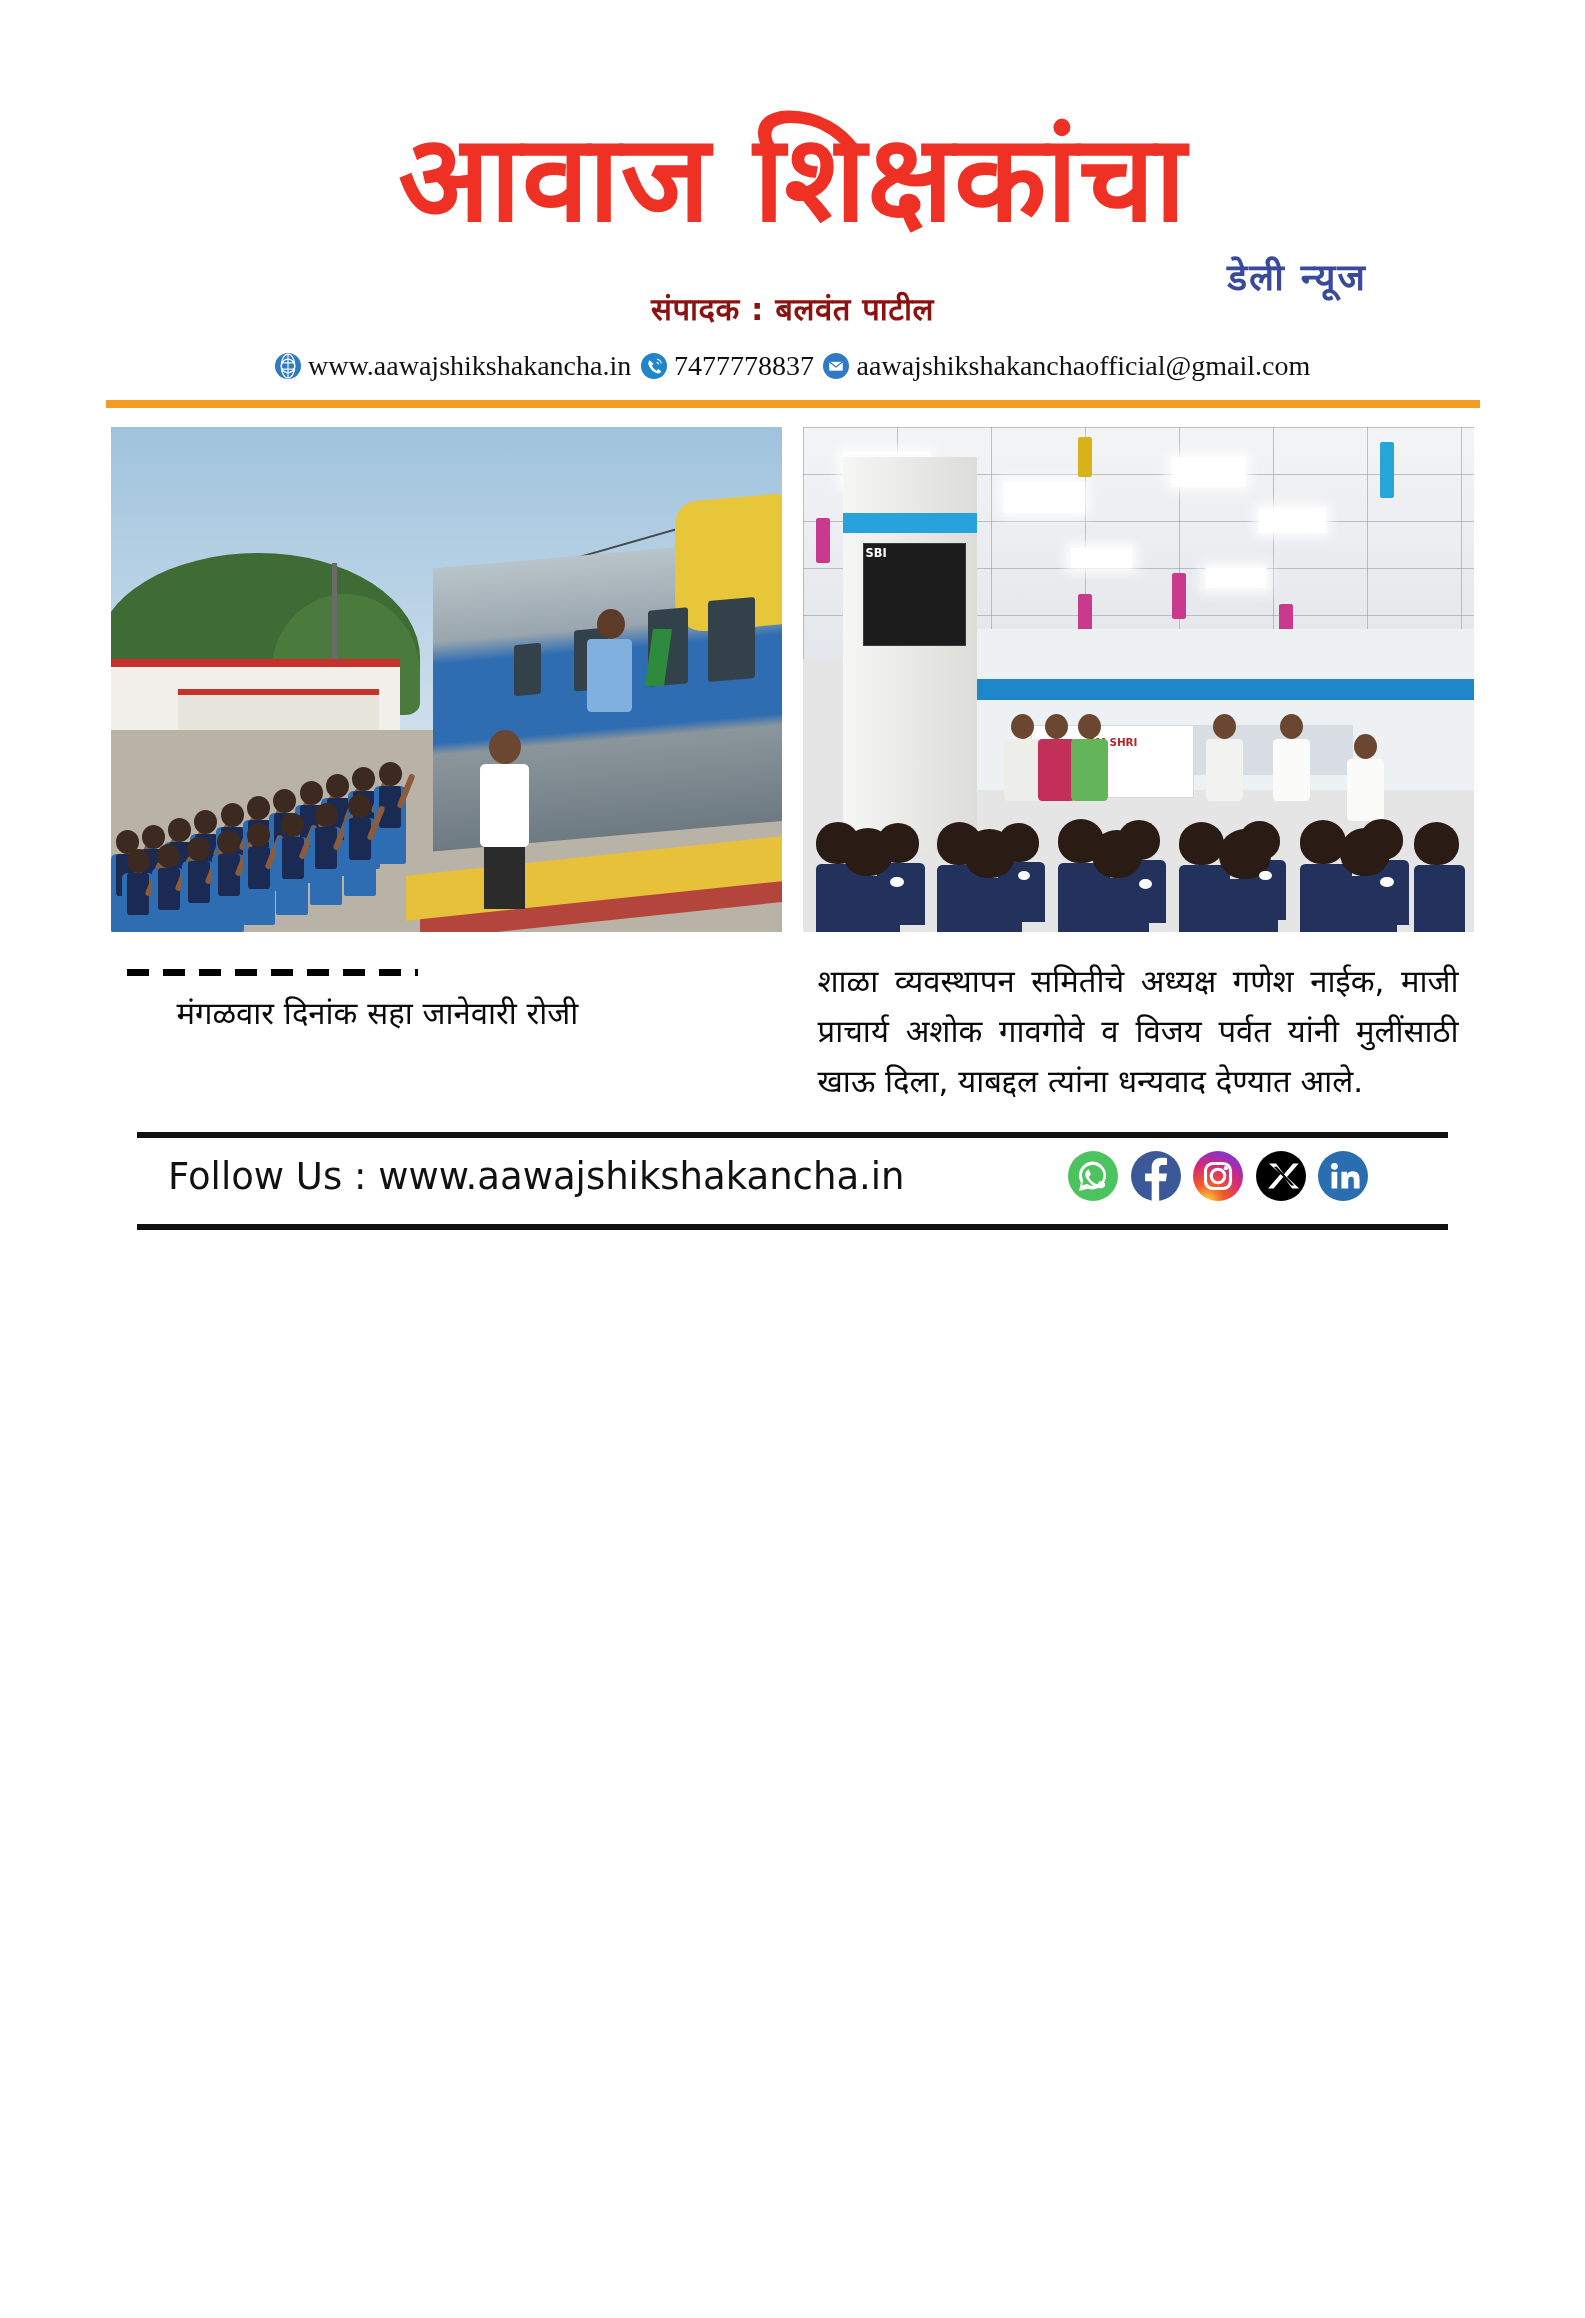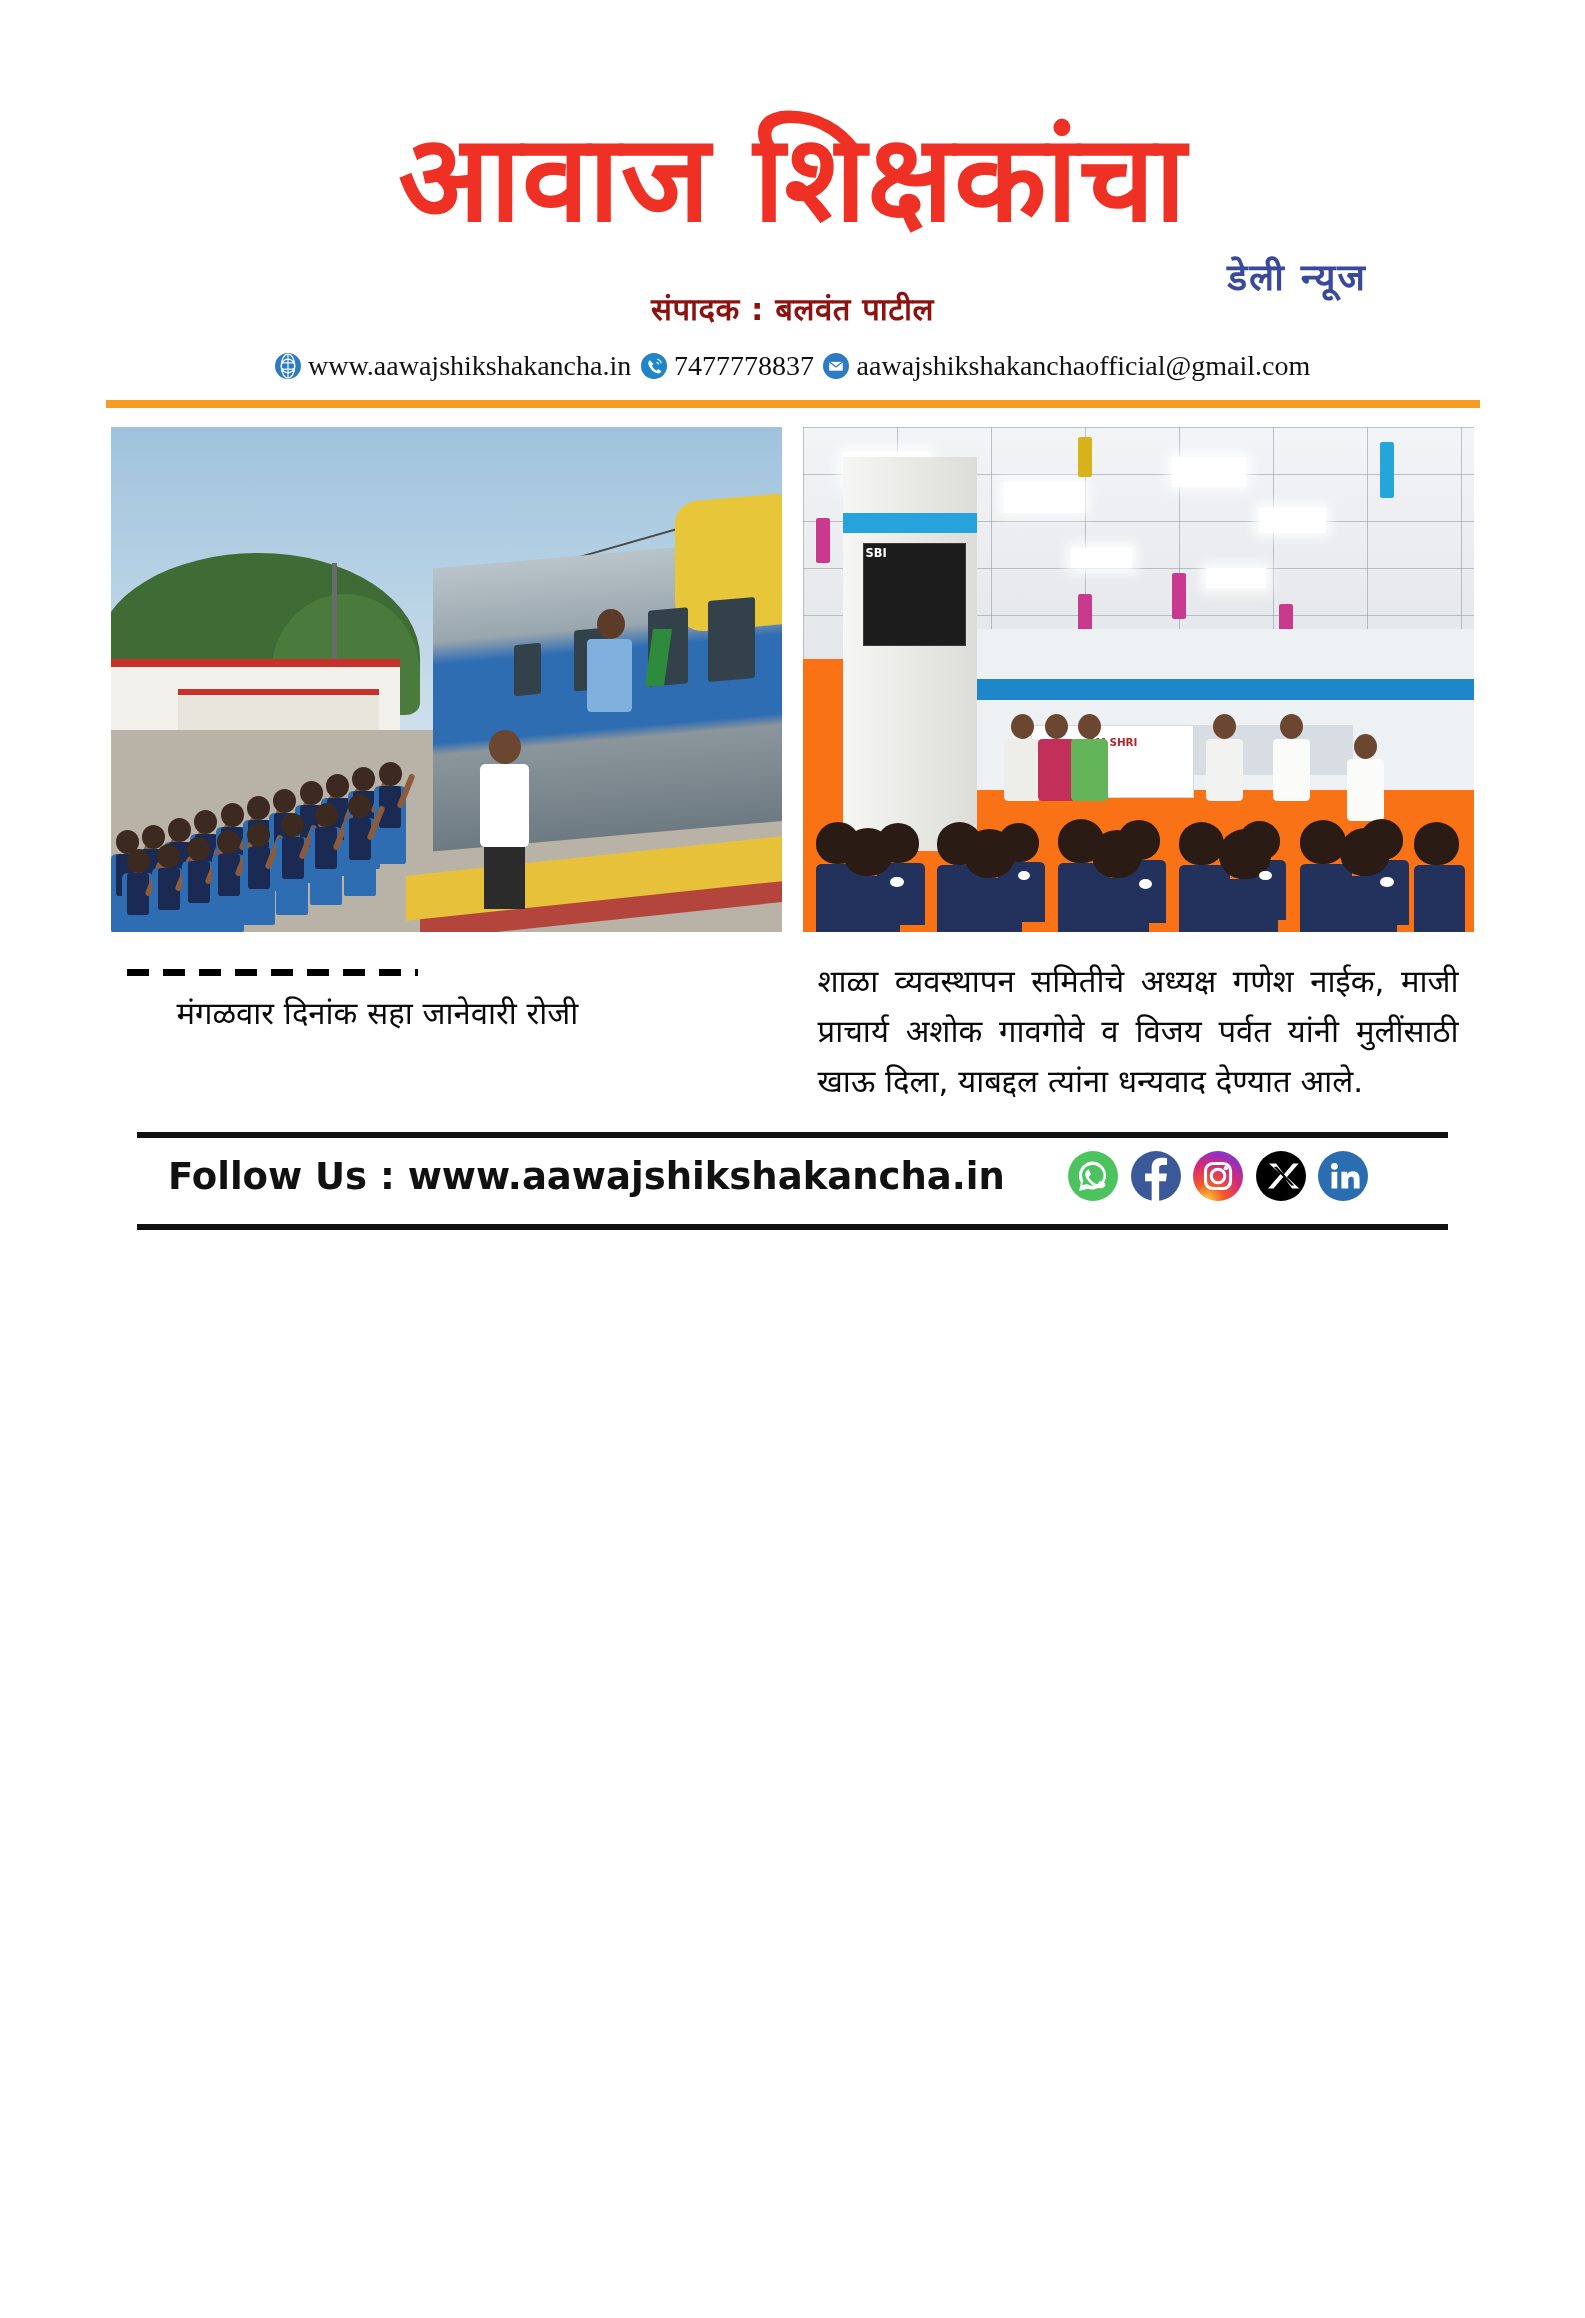--- a/index.html
+++ b/index.html
@@ -242,21 +242,20 @@
   .footer-row {
     display: flex; align-items: center; justify-content: space-between;
     padding: 13.5px 17.7px 13.5px 31px;
   }
   .follow-text {
     font-family: "DejaVu Sans", sans-serif;
     font-size: 37px;
     color: #111111;
     letter-spacing: 0px;
     white-space: nowrap;
-    font-weight: bold;
   }
   .social { display: flex; align-items: center; gap: 12.5px; margin-right: 62px; }
   .sicon { width: 50px; height: 50px; border-radius: 50%; position: relative; }
   .s-wa { background: #4CC35E; }
   .s-fb { background: #3B5998; }
   .s-ig { background: radial-gradient(circle at 28% 100%, #FFD23F 0%, #F15A29 28%, #D62976 58%, #962FBF 78%, #4F5BD5 100%); }
   .s-x  { background: #000000; }
   .s-li { background: #2A6DB0; }
 </style>
 </head>
@@ -469,21 +468,21 @@
           </div>
         <div class="kid" style="left:62%;bottom:15%;">
             <div class="head"></div>
             <div class="body"></div>
             <div class="vest"></div>
             <div class="arm"></div>
           </div>
       </div>
     </div>
 
-    <div class="photo" style="background:#f97316;">
+    <div class="photo" style="background:#e5e5e5;">
       <div class="ceiling"></div>
       <div class="tile-grid"></div>
 
       <div class="panel-light" style="left:6%;top:5%;width:13%;height:7%;"></div>
       <div class="panel-light" style="left:30%;top:11%;width:12%;height:6%;"></div>
       <div class="panel-light" style="left:55%;top:6%;width:11%;height:6%;"></div>
       <div class="panel-light" style="left:68%;top:16%;width:10%;height:5%;"></div>
       <div class="panel-light" style="left:60%;top:28%;width:9%;height:4%;"></div>
       <div class="panel-light" style="left:40%;top:24%;width:9%;height:4%;"></div>
 

